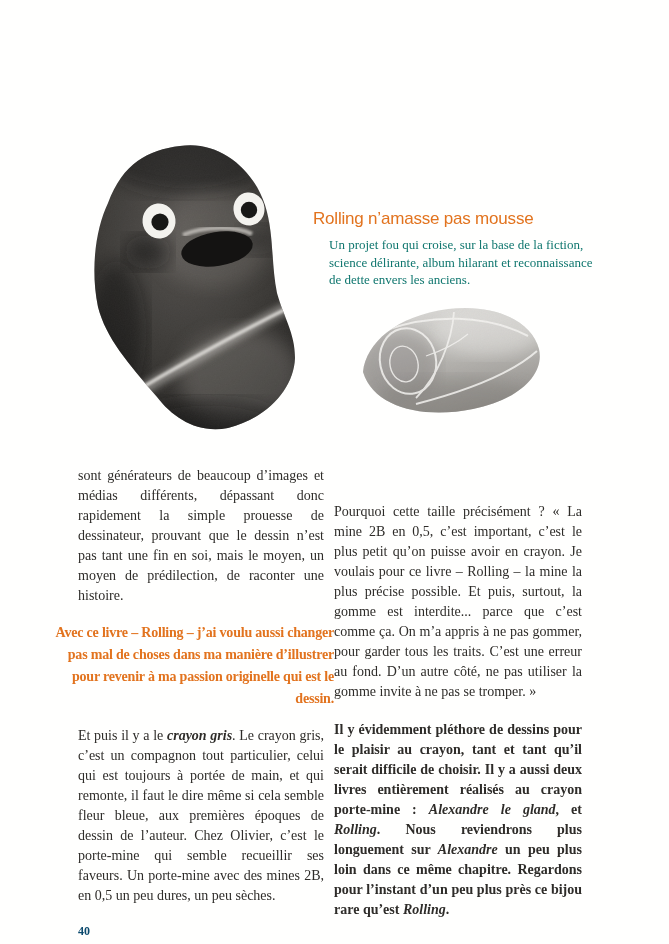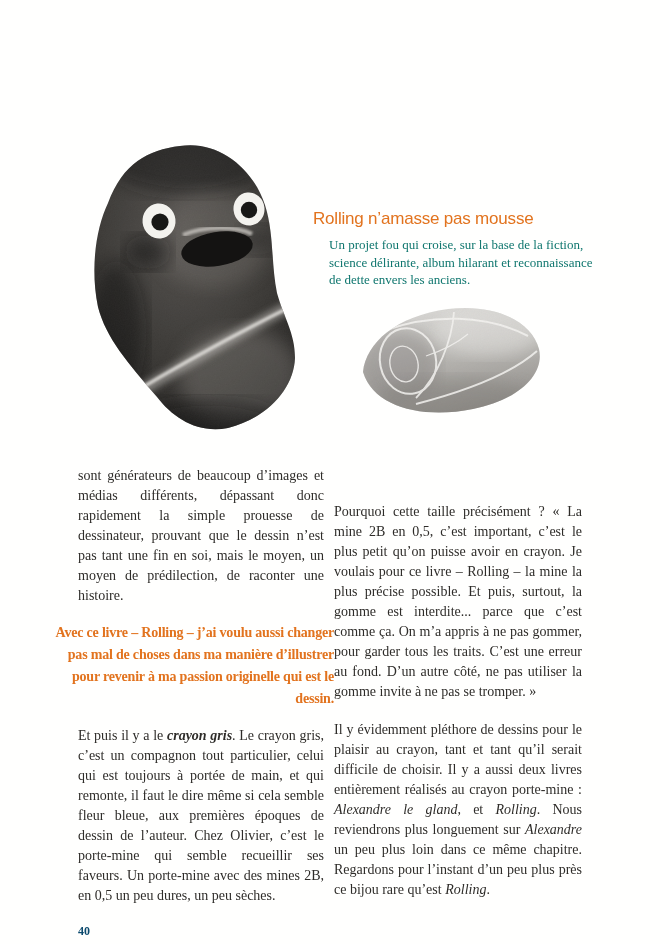--- a/index.html
+++ b/index.html
@@ -32,21 +32,21 @@
     position:absolute;left:78px;top:466px;width:513px;
     display:flex;gap:10px;
   }
   .col{flex:0 0 auto;}
   .col-left{width:246px;}
   .col-right{width:248px;margin-top:36px;}
   .body-p{
     margin:0;font-size:14px;line-height:20px;
     text-align:justify;color:#2e2c29;
   }
-  .body-p + .body-p{margin-top:18px;}
+  .body-p + .body-p{margin-top:18px;font-weight:bold;}
   .pull-quote{
     margin:16px 0 16px -28px;width:284px;
     font-size:14px;line-height:22px;font-weight:bold;
     letter-spacing:-0.2px;
     color:#e2731e;text-align:right;
   }
   .b{font-weight:bold;font-style:italic;}
   .i{font-style:italic;}
   .page-number{
     position:absolute;left:78px;top:924px;

